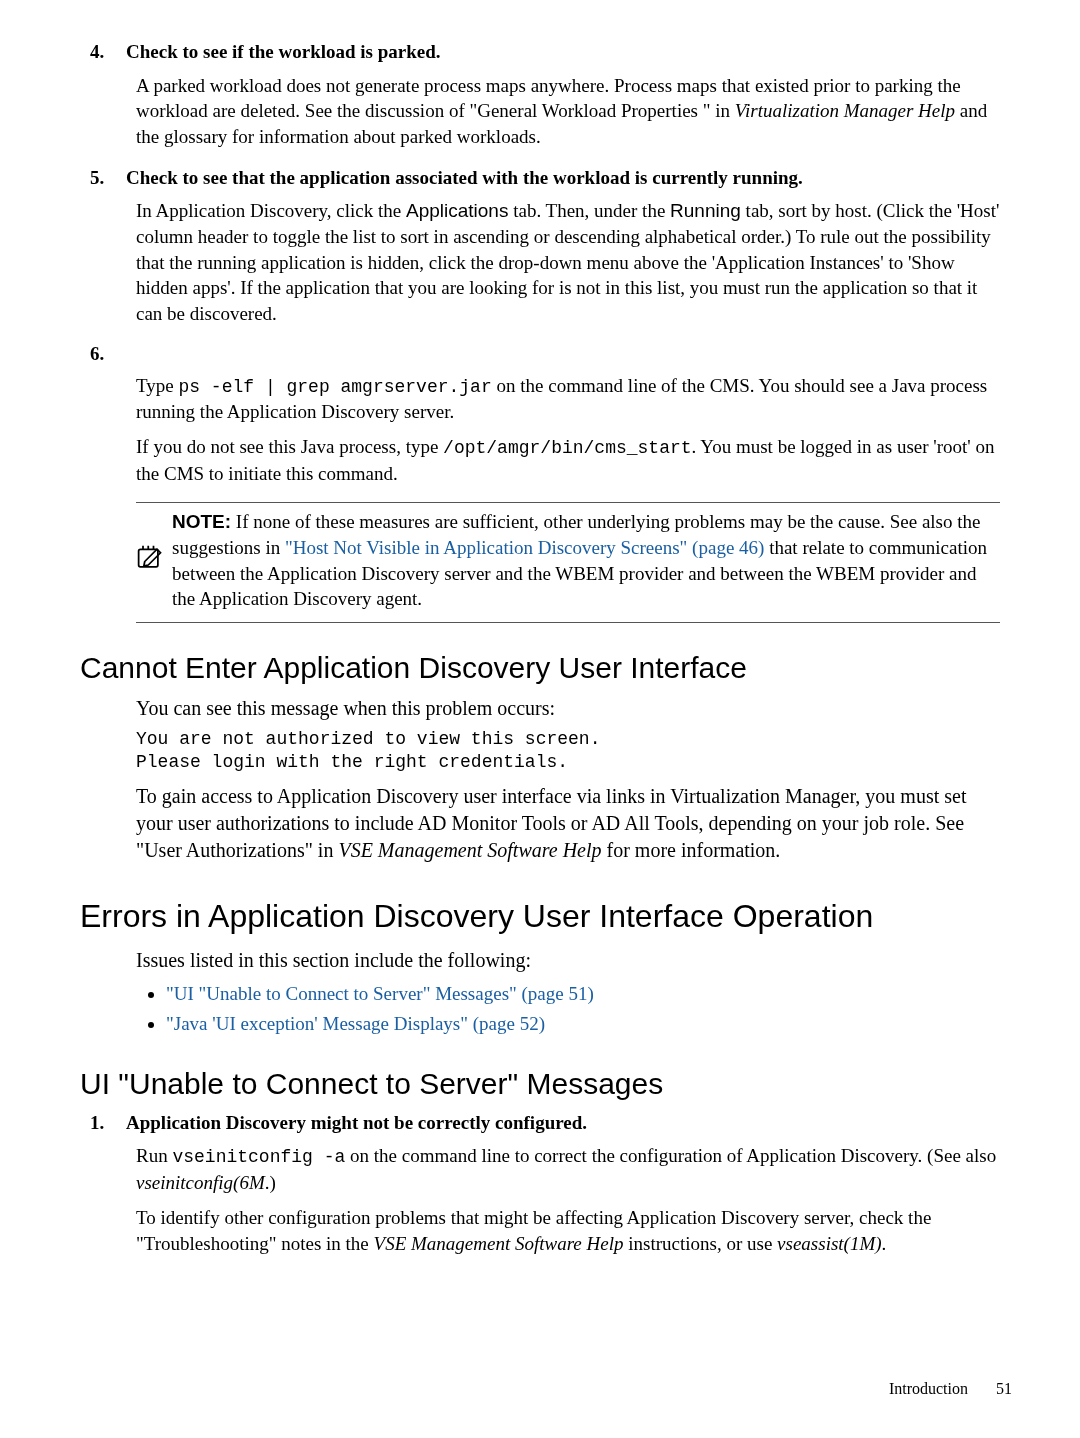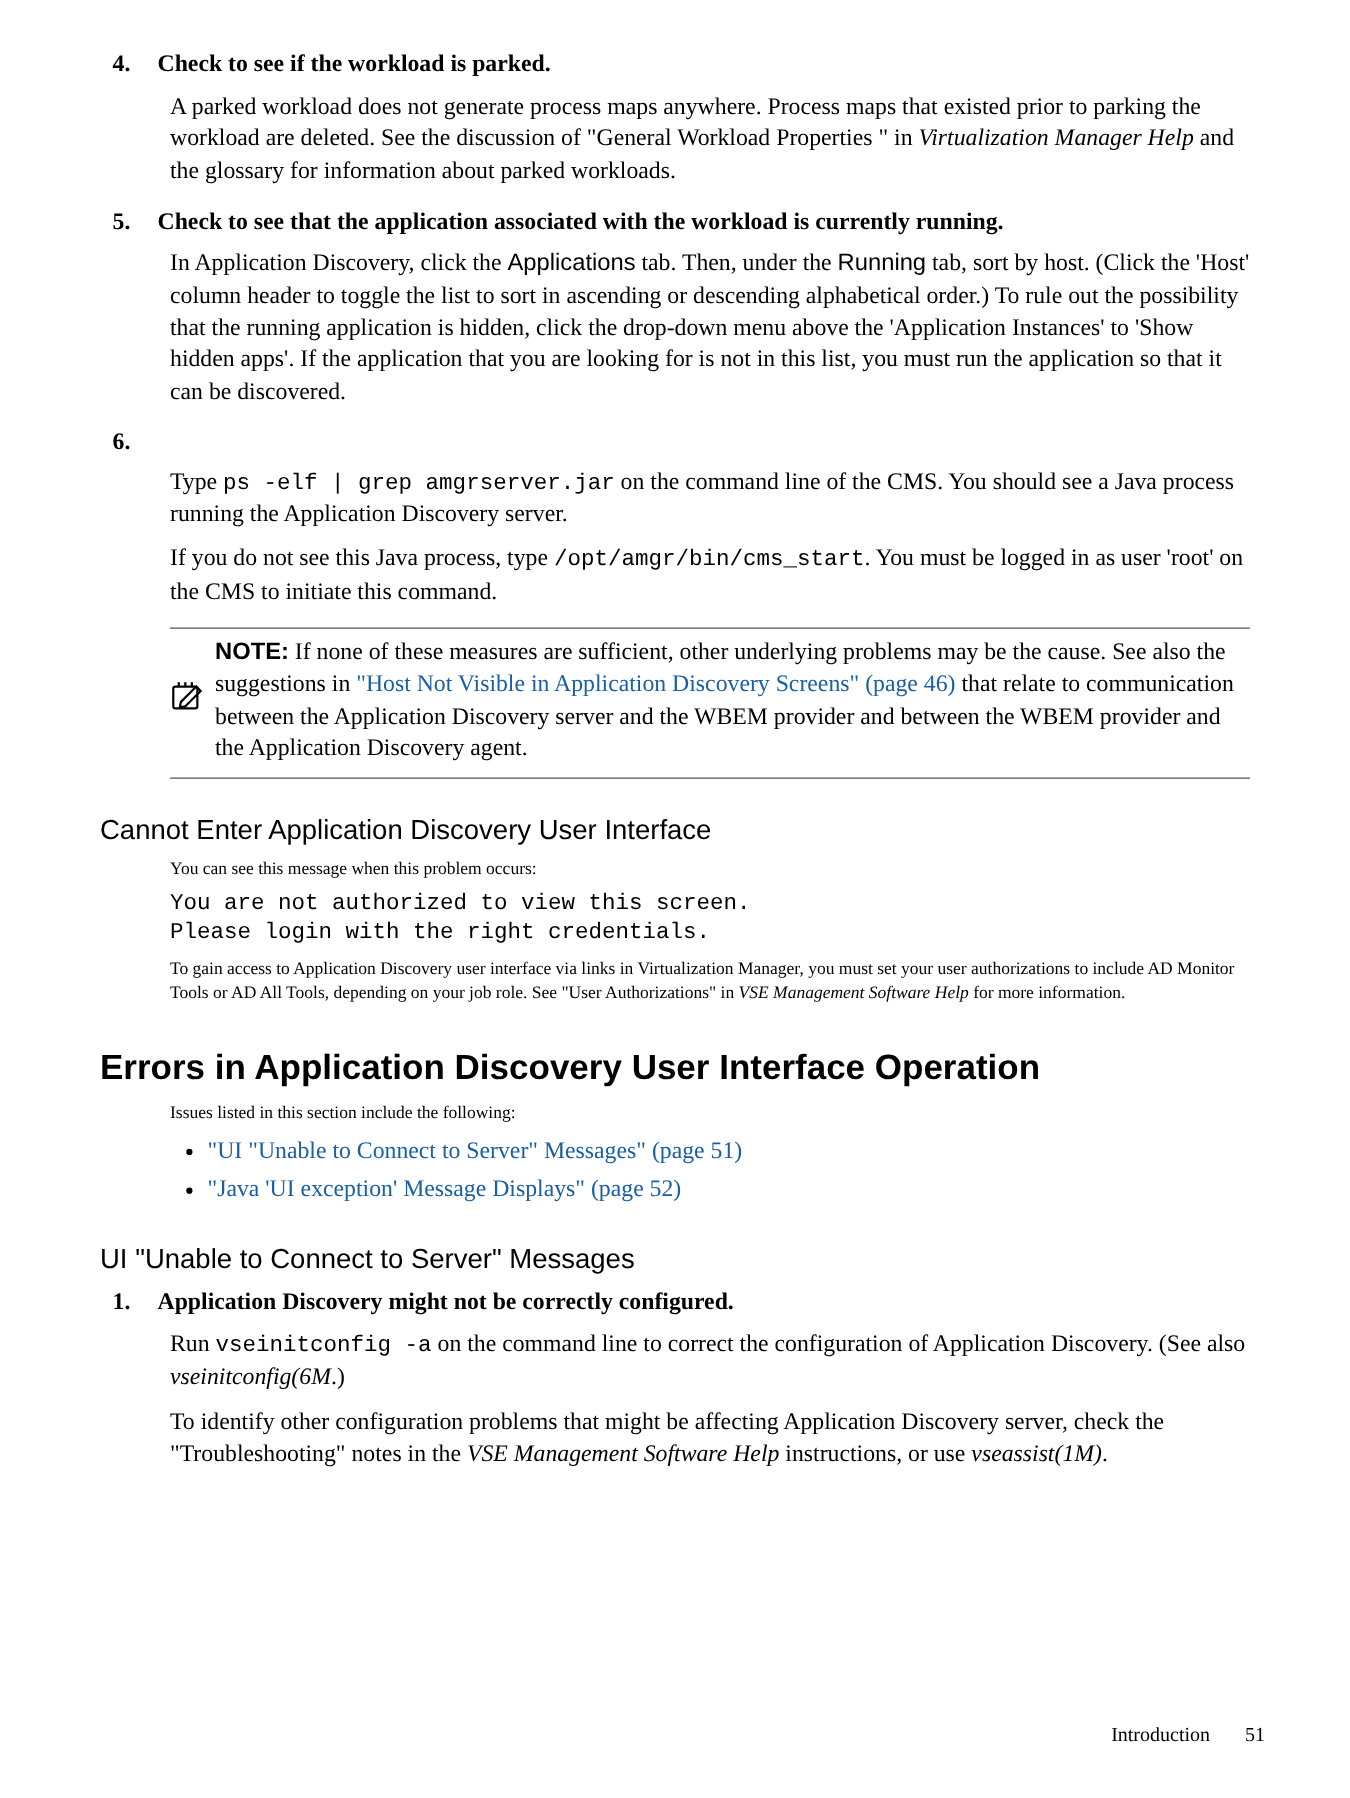--- a/index.html
+++ b/index.html
@@ -26,23 +26,23 @@
   .body-text { font-size: 19px; line-height: 1.35; margin-left: 56px; margin-top: 8px; }
   .body-text p { margin: 0 0 10px 0; }
   .mono { font-family: "Courier New", Courier, monospace; font-size: 18px; }
   .sans-bold { font-family: Arial, Helvetica, sans-serif; font-weight: normal; }
   .italic { font-style: italic; }
   .link { color: #1a5fa3; }
   .hr { border: 0; border-top: 1px solid #555; margin: 10px 0 6px 56px; }
   .note-block { margin-left: 56px; display: flex; align-items: center; font-size: 19px; line-height: 1.35; }
   .note-icon { width: 36px; flex-shrink: 0; margin-top: 2px; }
   .note-label { font-family: Arial, Helvetica, sans-serif; font-weight: bold; }
-  .h2 { font-family: Arial, Helvetica, sans-serif; font-weight: normal; font-size: 22px; margin: 28px 0 10px 0; }
-  .h1 { font-family: Arial, Helvetica, sans-serif; font-weight: bold; font-size: 28px; margin: 34px 0 12px 0; }
-  .plain { font-size: 14px; line-height: 1.35; margin-left: 56px; }
+  .h2 { font-family: Arial, Helvetica, sans-serif; font-weight: normal; font-size: 30px; margin: 28px 0 10px 0; }
+  .h1 { font-family: Arial, Helvetica, sans-serif; font-weight: normal; font-size: 32px; margin: 34px 0 12px 0; }
+  .plain { font-size: 20px; line-height: 1.35; margin-left: 56px; }
   .code-block { font-family: "Courier New", Courier, monospace; font-size: 18px; white-space: pre; margin: 6px 0 8px 56px; line-height: 1.3; }
   ul.bullets { margin: 6px 0 0 86px; padding: 0; font-size: 19px; line-height: 1.5; }
   ul.bullets li { margin-bottom: 2px; }
   .footer { position: absolute; bottom: 40px; right: 68px; font-size: 16px; }
   .footer .pg { margin-left: 24px; }
 </style>
 </head>
 <body>
 
 <div class="page">

